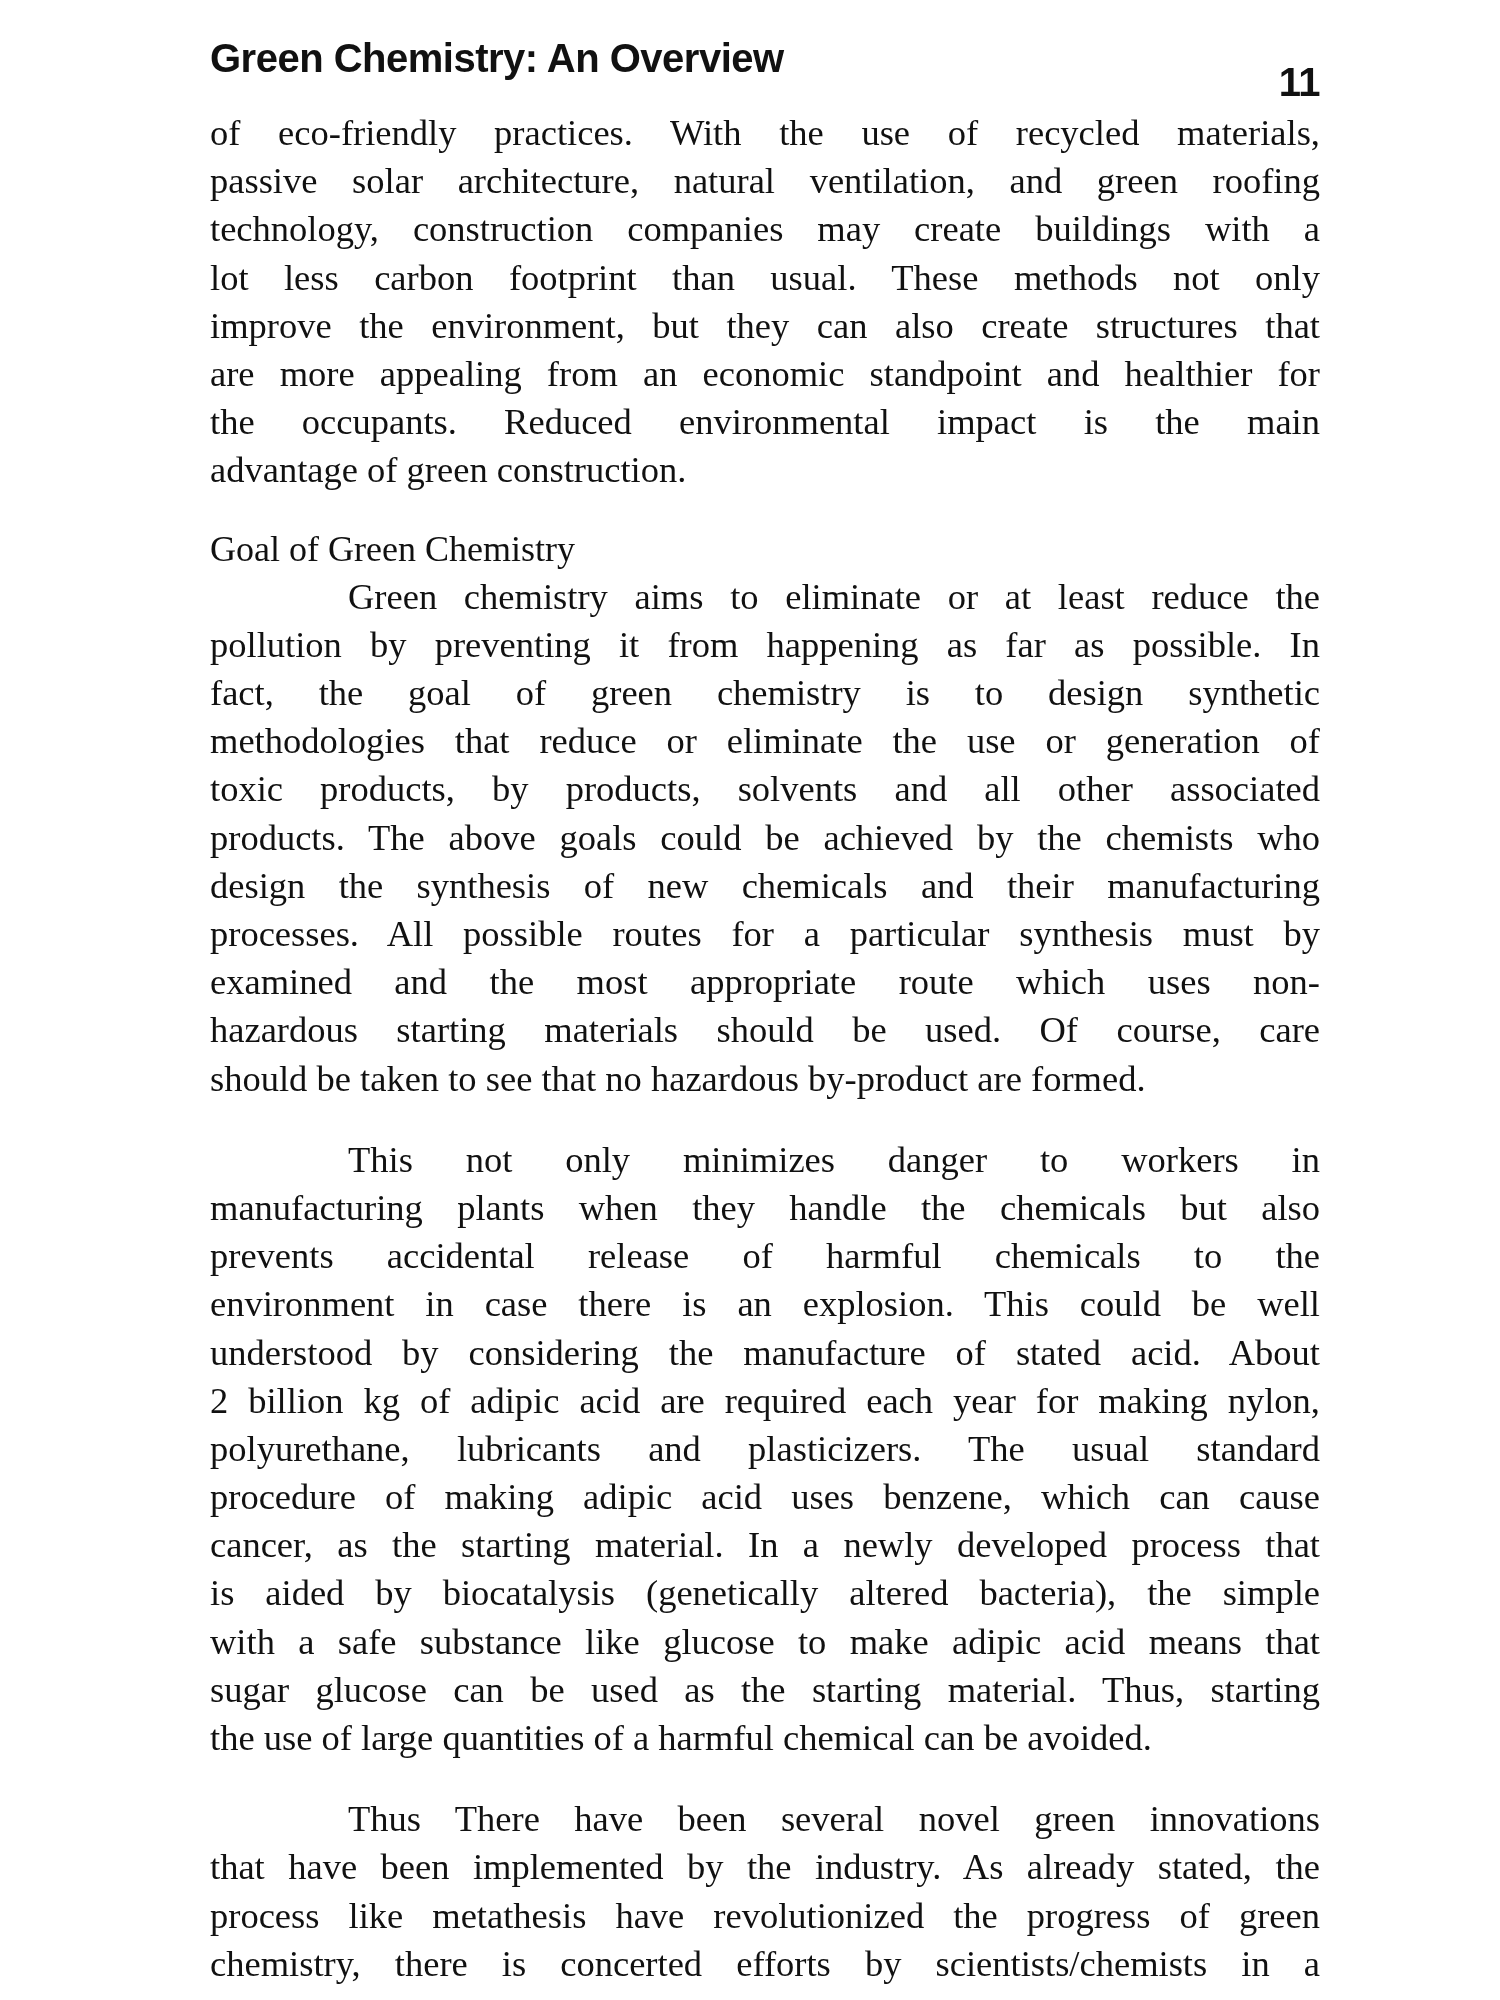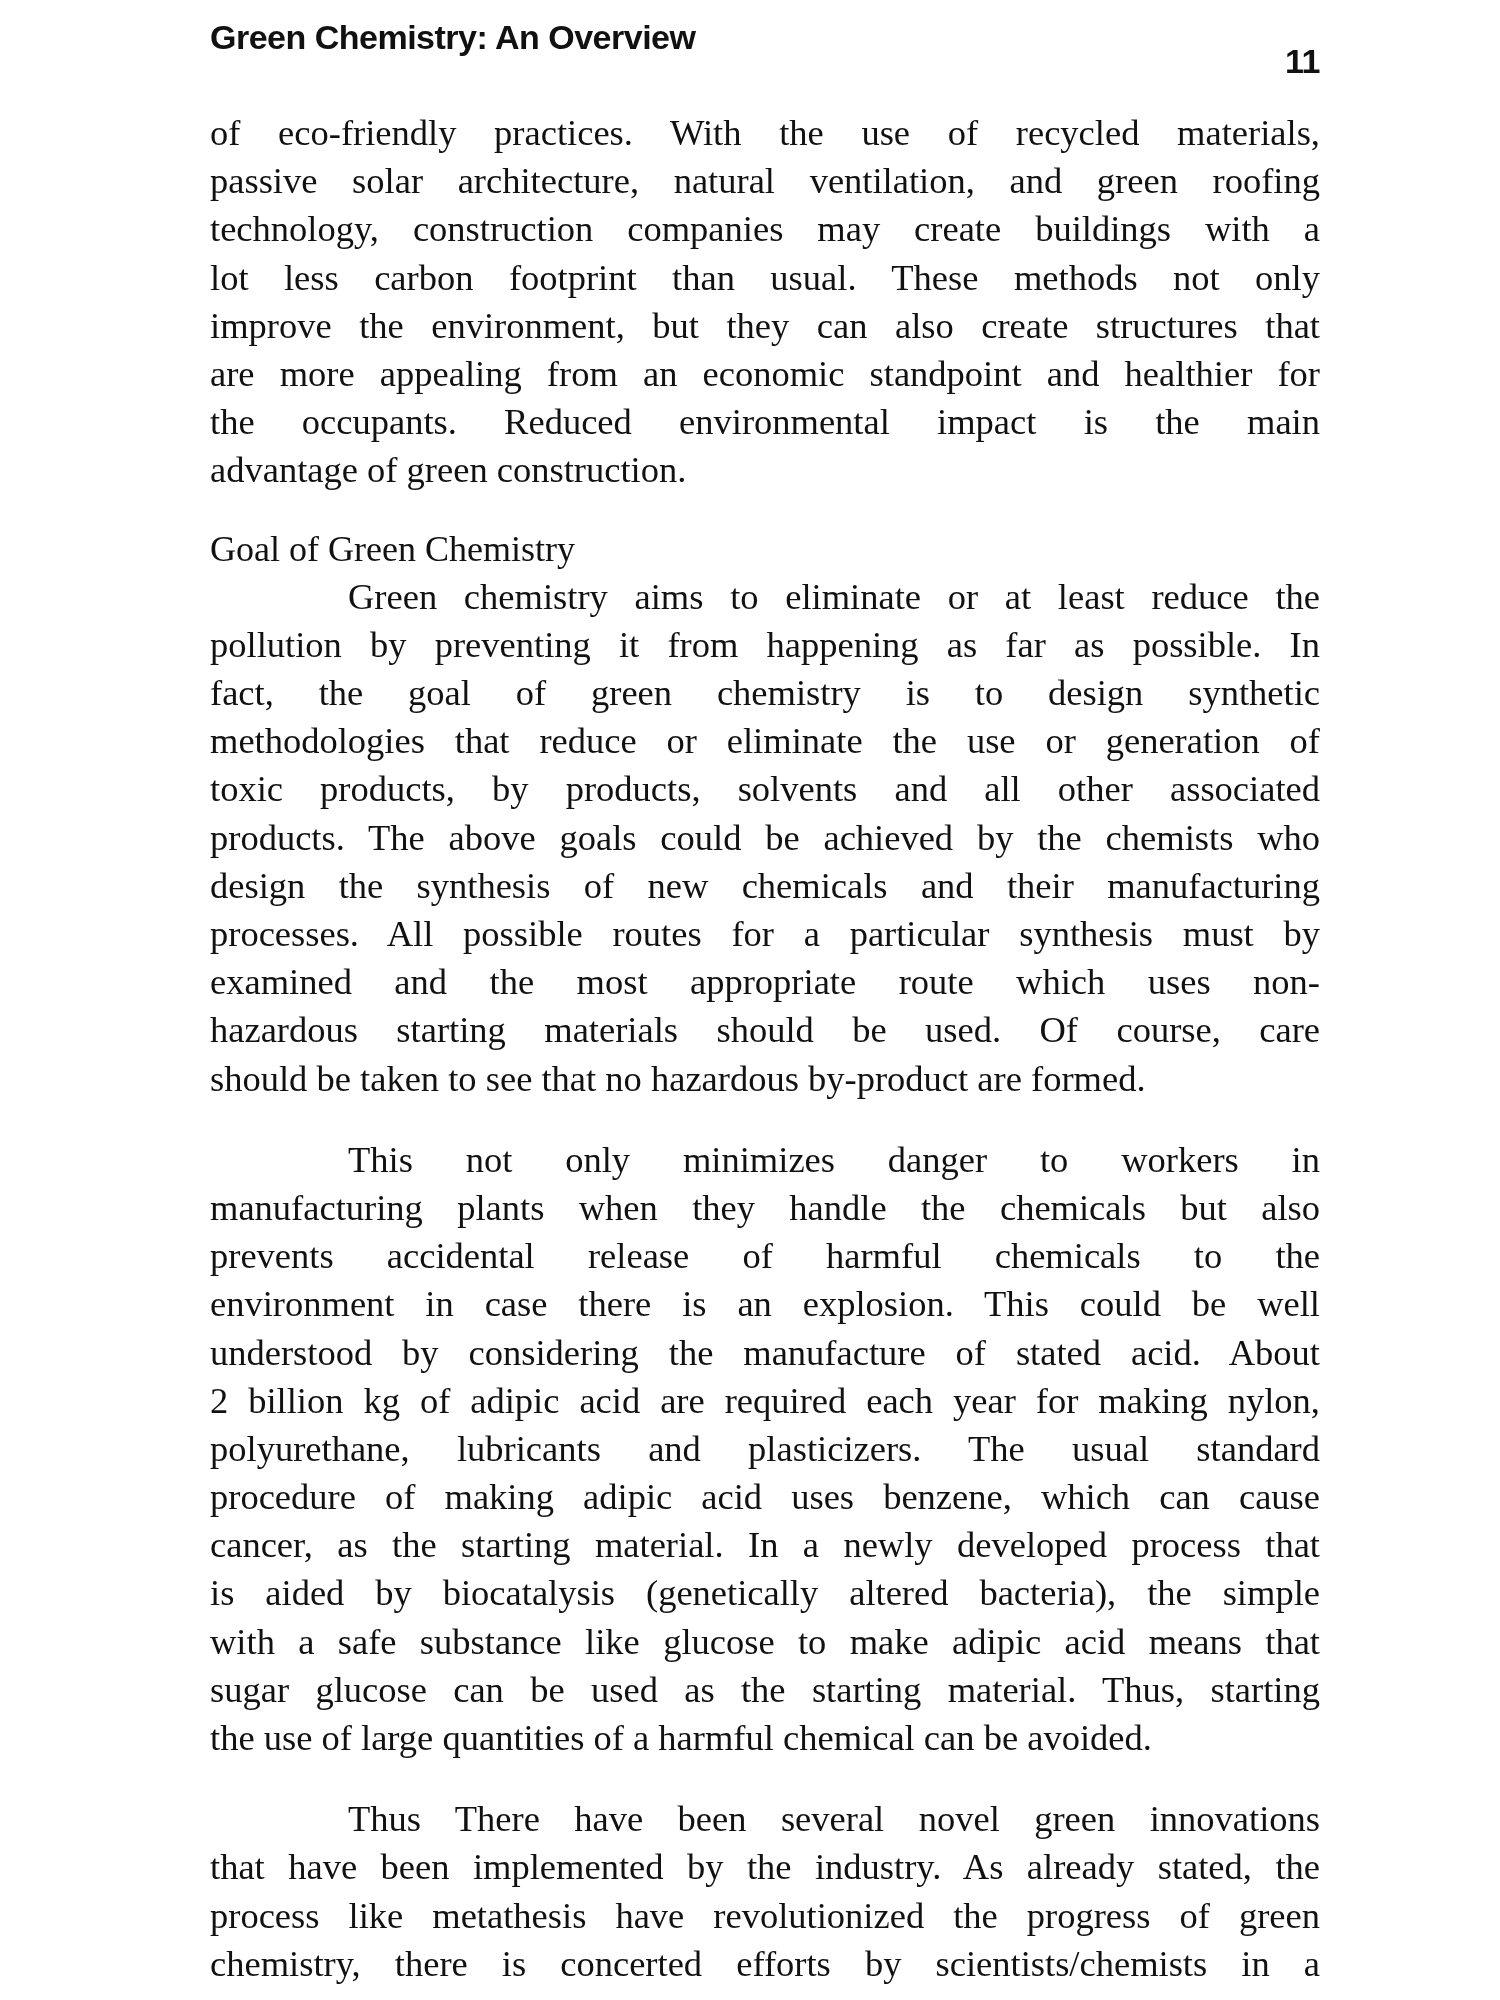--- a/index.html
+++ b/index.html
@@ -15,27 +15,27 @@
     color: #111111;
   }
   .page {
     position: absolute;
     left: 210px;
     top: 0;
     width: 1110px;
   }
   .running-header {
     position: absolute;
-    top: 18px;
+    top: 36px;
     left: 0;
     width: 1110px;
     height: 40px;
     font-family: "Liberation Sans", sans-serif;
     font-weight: bold;
-    font-size: 34px;
+    font-size: 40px;
     letter-spacing: -0.5px;
   }
   .running-header .title {
     position: absolute;
     left: 0;
     top: 0;
   }
   .running-header .pageno {
     position: absolute;
     right: 0;

